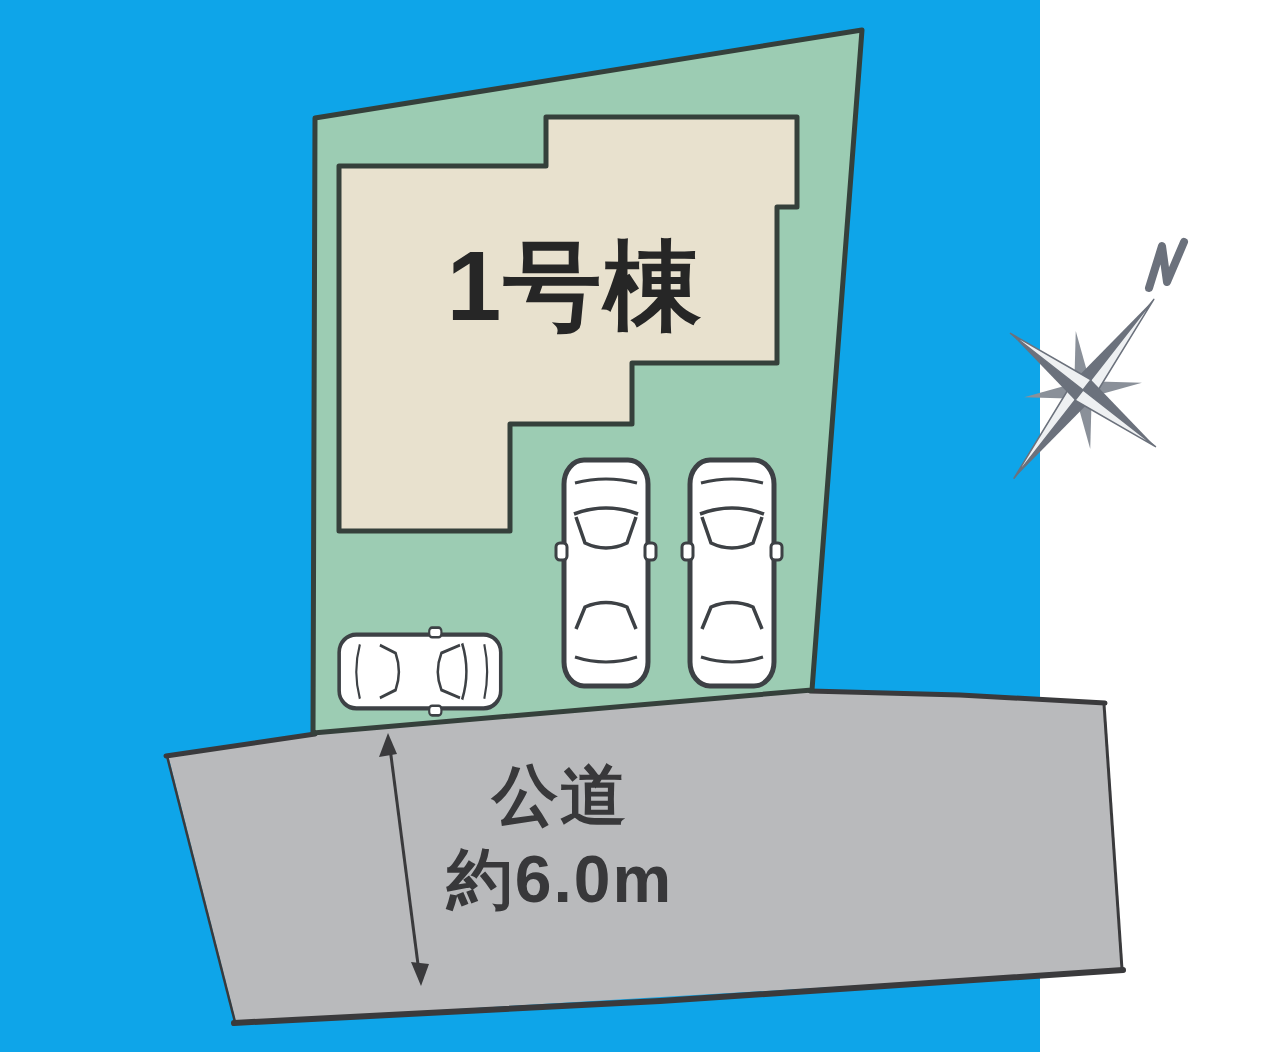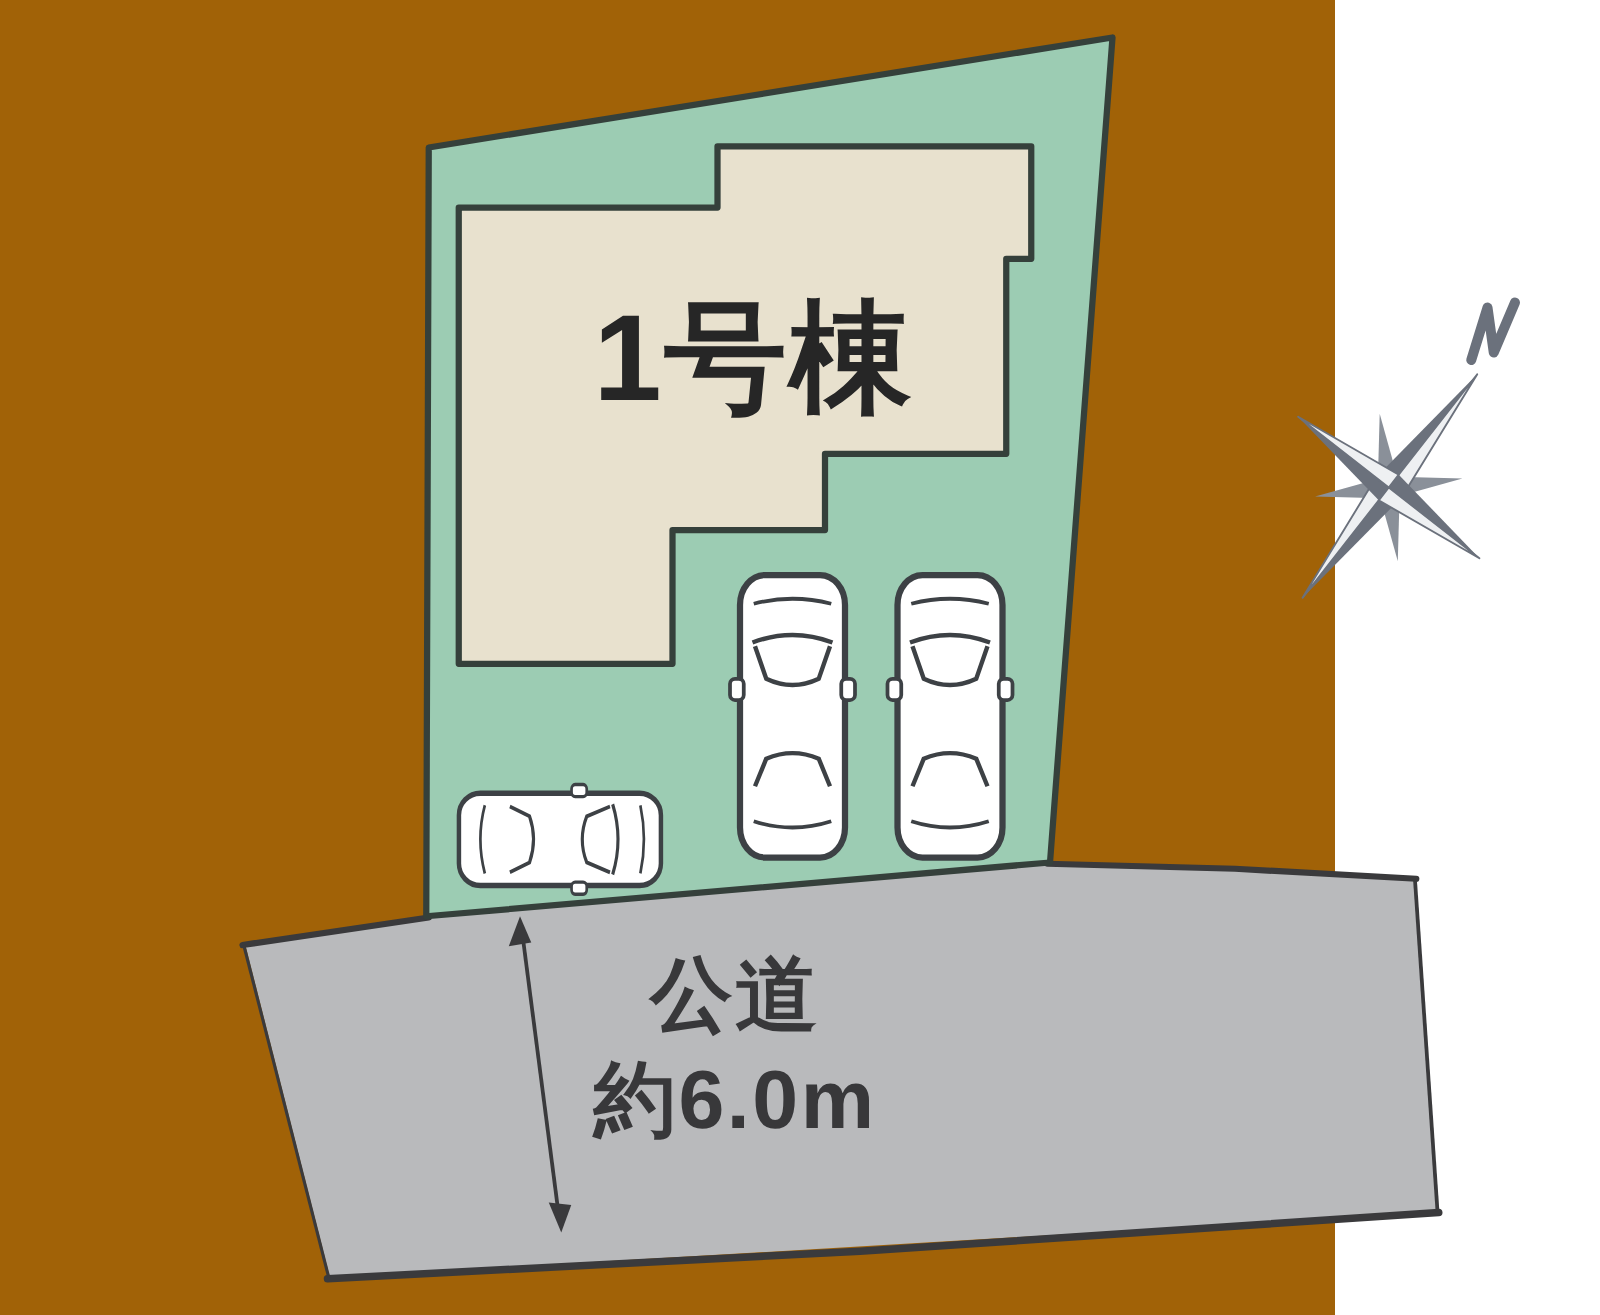--- a/index.html
+++ b/index.html
@@ -8,22 +8,21 @@
     background: #ffffff;
     width: 1280px;
     height: 1052px;
     overflow: hidden;
     font-family: "Liberation Sans", sans-serif;
   }
   .canvas {
     position: relative;
     width: 1040px;
     height: 1052px;
-    background: #a16207;
-    padding-left: 28px;
+    background: #0ea5e9;
   }
   svg { display: block; }
   text {
     font-family: "Liberation Sans", sans-serif;
     user-select: none;
   }
   .building-label {
     font-size: 98px;
     font-weight: 700;
     letter-spacing: 2px;

